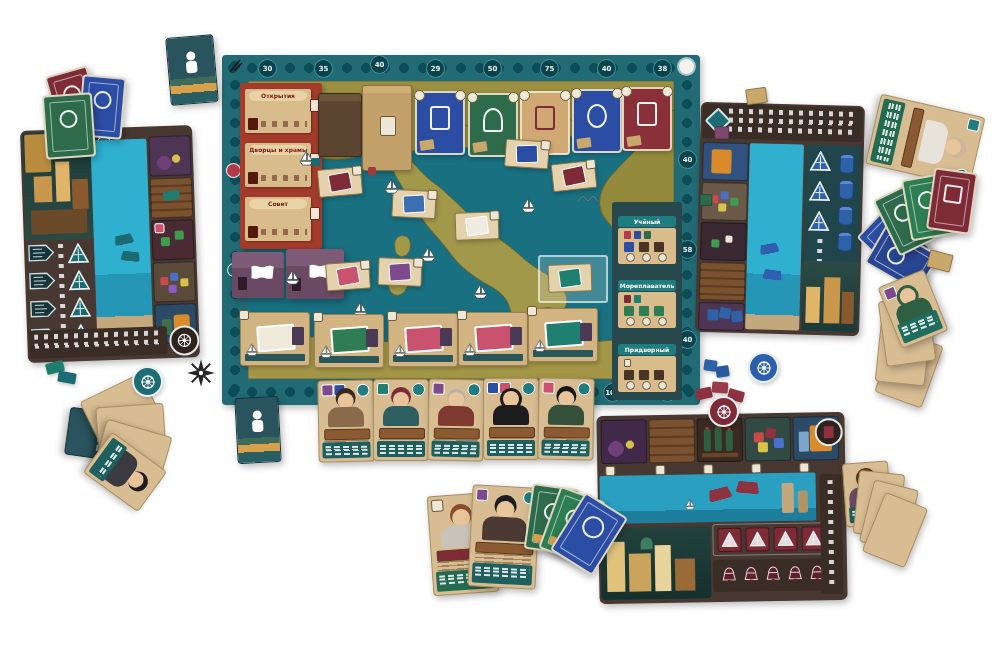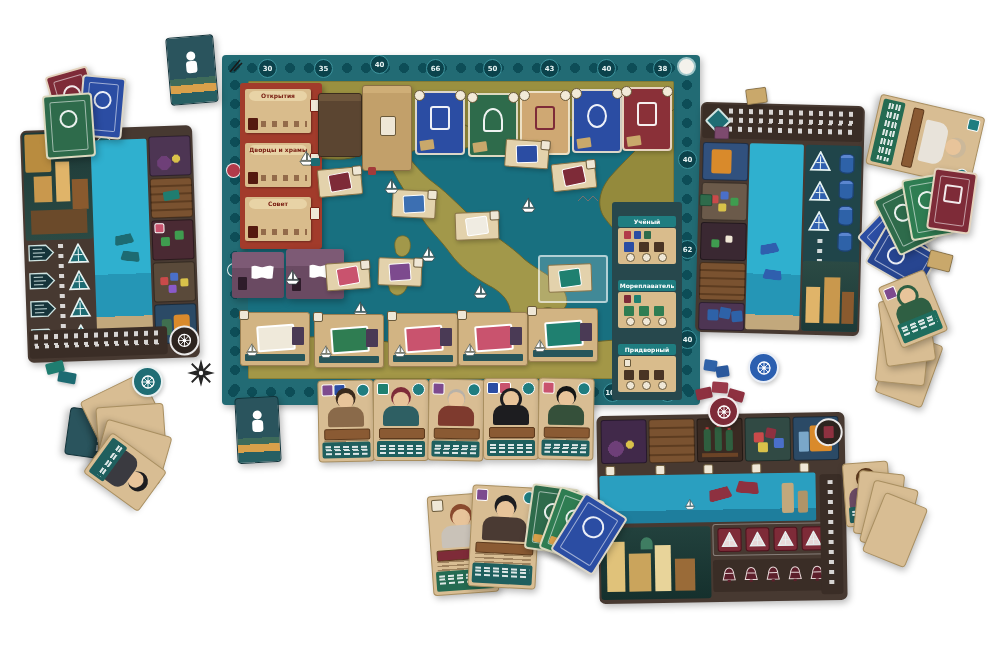--- a/index.html
+++ b/index.html
@@ -147,27 +147,27 @@
 
   <div class="abs board-main shadow">
     <div class="abs dots-h" style="top:1px;"></div>
     <div class="abs dots-h" style="bottom:1px;"></div>
     <div class="abs dots-v" style="left:1px;"></div>
     <div class="abs dots-v" style="right:1px;"></div>
 
     <span class="abs tracknum" style="left:36px;top:4px">30</span>
     <span class="abs tracknum" style="left:92px;top:4px">35</span>
     <span class="abs tracknum" style="left:148px;top:0">40</span>
-    <span class="abs tracknum" style="left:204px;top:4px">66</span>
+    <span class="abs tracknum" style="left:204px;top:4px">29</span>
     <span class="abs tracknum" style="left:261px;top:4px">50</span>
-    <span class="abs tracknum" style="left:318px;top:4px">43</span>
+    <span class="abs tracknum" style="left:318px;top:4px">75</span>
     <span class="abs tracknum" style="left:375px;top:4px">40</span>
     <span class="abs tracknum" style="left:431px;top:4px">38</span>
     <span class="abs tracknum" style="right:3px;top:95px">40</span>
-    <span class="abs tracknum" style="right:3px;top:185px">62</span>
+    <span class="abs tracknum" style="right:3px;top:185px">58</span>
     <span class="abs tracknum" style="right:3px;top:275px">40</span>
     <span class="abs tracknum" style="left:436px;bottom:3px">95</span>
     <span class="abs tracknum" style="left:381px;bottom:3px">100</span>
 
     <div class="abs disc" style="left:4px;top:108px;width:13px;height:13px;background:#b23a4a;border-width:1px;"></div>
     <div class="abs disc" style="left:5px;top:208px;width:12px;height:12px;background:#1d6b72;border-width:1px;"></div>
 
     <svg class="abs" style="left:6px;top:3px" width="16" height="16" viewBox="0 0 16 16">
         <path d="M2 14 L12 2 M6 13 L14 5" stroke="#1a1a1a" stroke-width="1.6" fill="none"></path>
       </svg>

